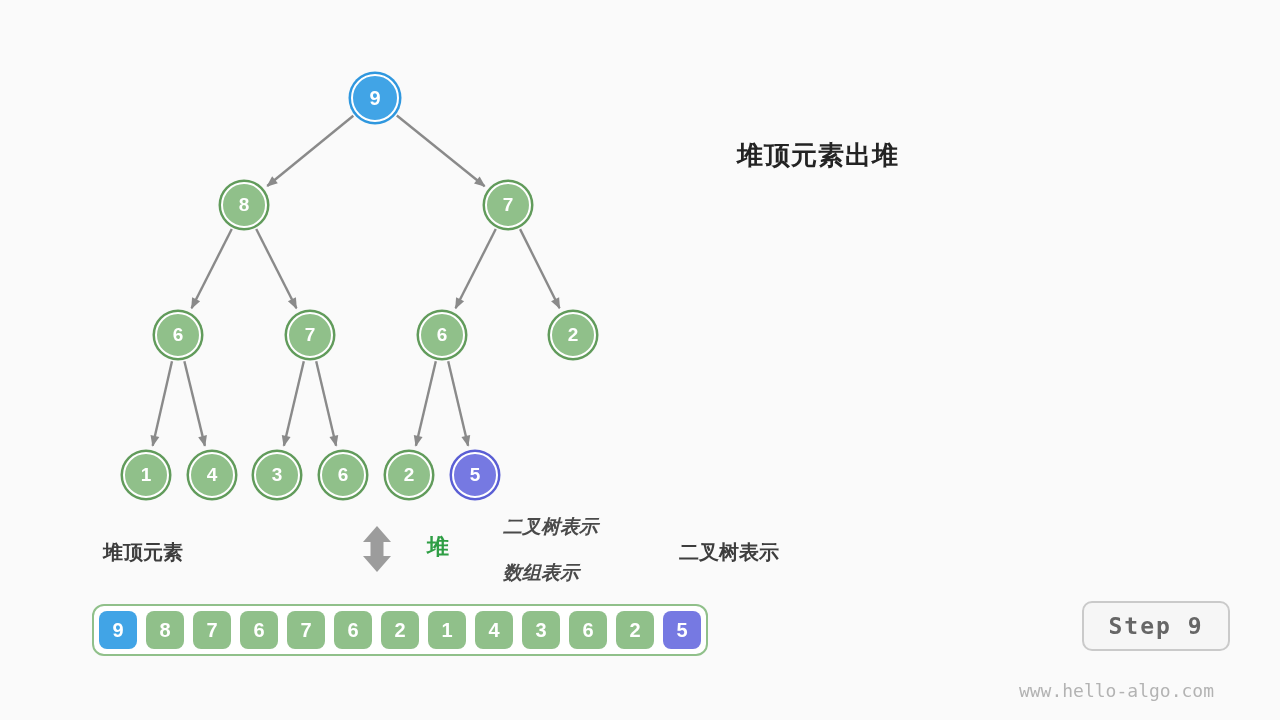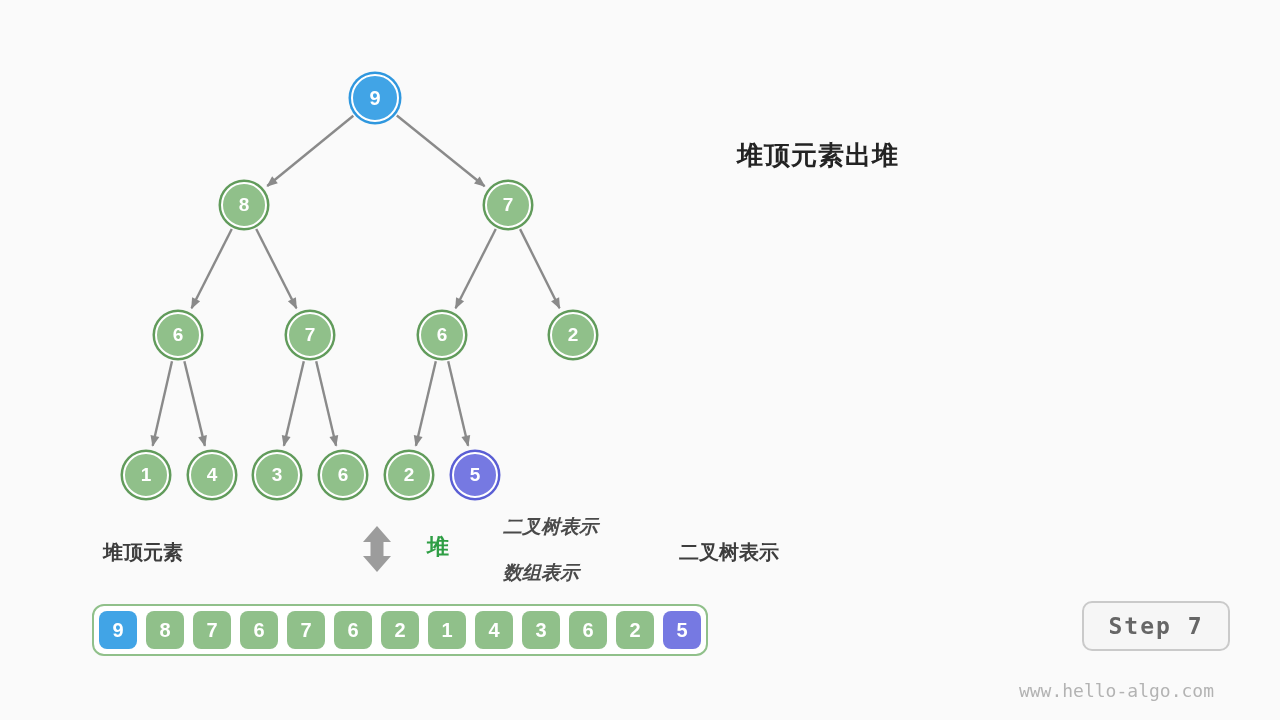--- a/index.html
+++ b/index.html
@@ -117,18 +117,18 @@
       <div class="cell" style="background: rgb(144, 192, 138);">2</div>
       <div class="cell" style="background: rgb(144, 192, 138);">1</div>
       <div class="cell" style="background: rgb(144, 192, 138);">4</div>
       <div class="cell" style="background: rgb(144, 192, 138);">3</div>
       <div class="cell" style="background: rgb(144, 192, 138);">6</div>
       <div class="cell" style="background: rgb(144, 192, 138);">2</div>
       <div class="cell" style="background: rgb(118, 121, 226);">5</div>
     </div>
 
   <div class="step-badge">
-    <span>Step 7</span>
+    <span>Step 9</span>
   </div>
 
   <div class="watermark">www.hello-algo.com</div>
 
 </div>
 
 </body></html>

